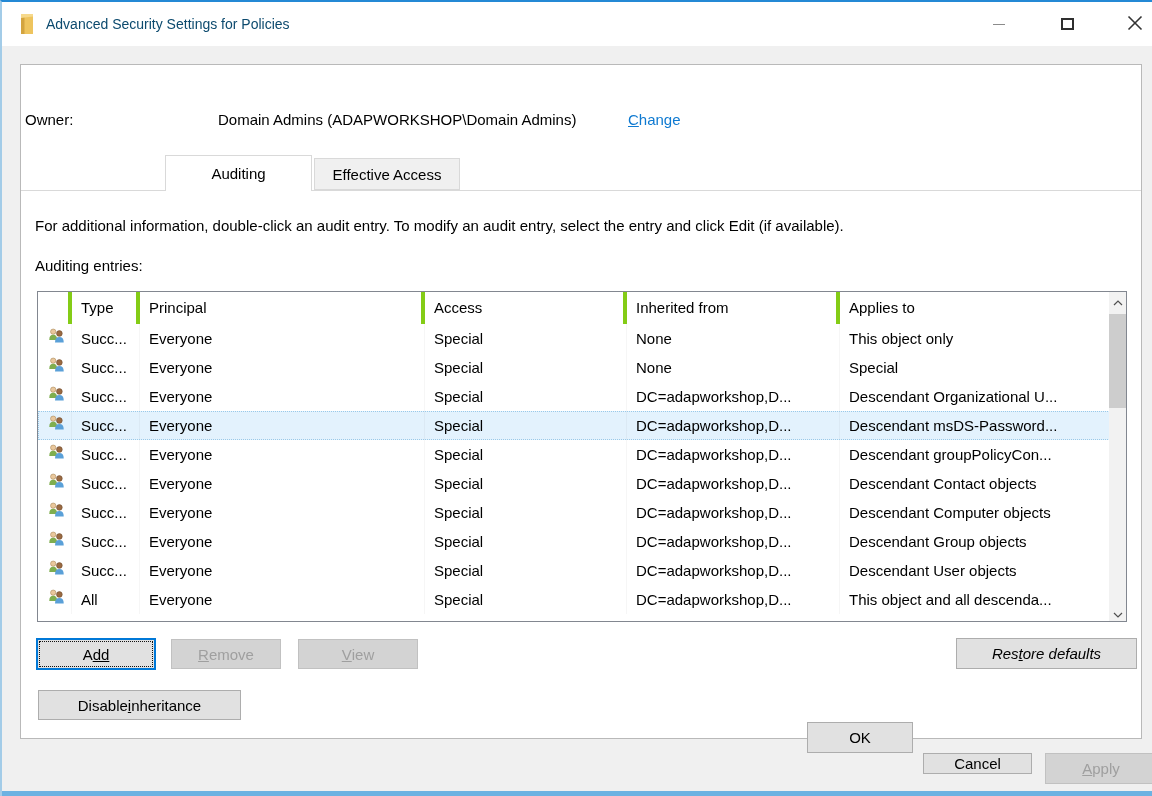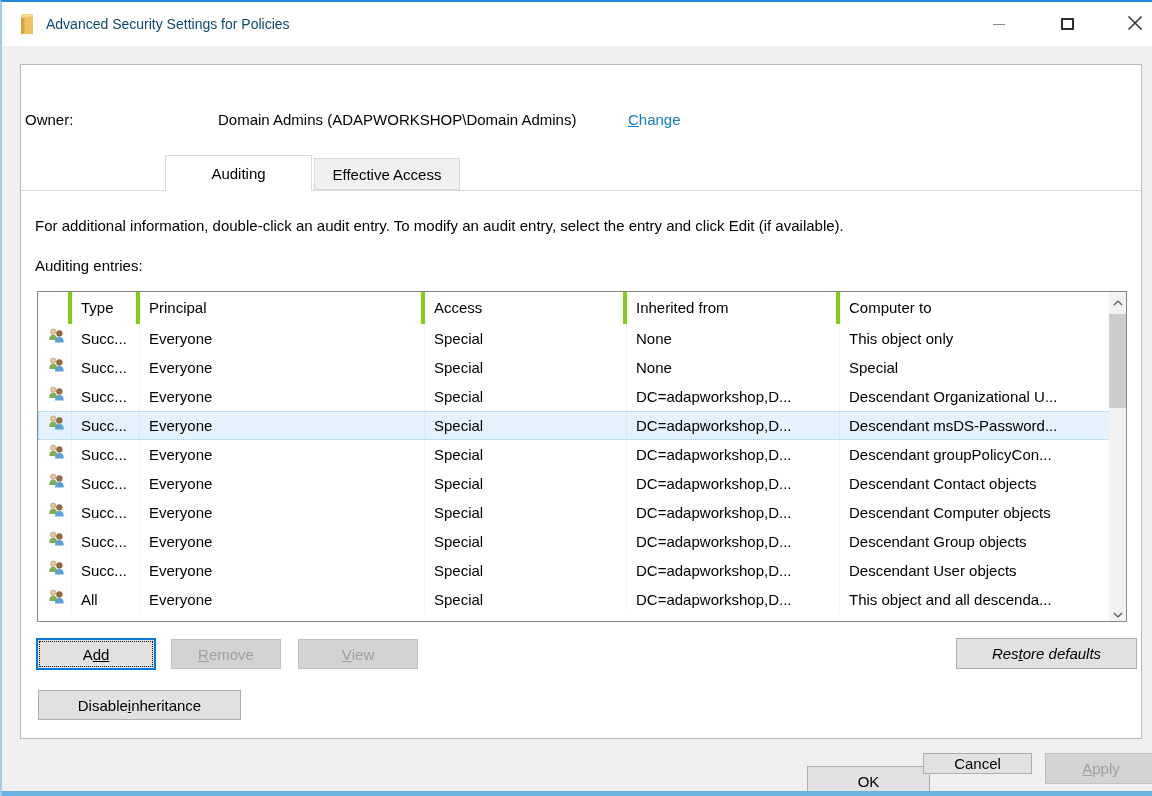--- a/index.html
+++ b/index.html
@@ -116,21 +116,21 @@
     display: flex; align-items: center; justify-content: center;
     padding: 0; cursor: default; white-space: nowrap;
   }
   .btn.disabled { background: #d3d3d3; border-color: #c1c1c1; color: #9f9f9f; }
   .btn.focused { border: 2px solid #0078d7; outline: 1px dotted #111; outline-offset: -4px; }
   .btn-add { left: 15px; top: 573px; width: 120px; height: 32px; }
   .btn-remove { left: 150px; top: 574px; width: 110px; height: 30px; }
   .btn-view { left: 277px; top: 574px; width: 120px; height: 30px; }
   .btn-restore { left: 935px; top: 573px; width: 181px; height: 31px; font-style: italic; }
   .btn-disable { left: 17px; top: 625px; width: 203px; height: 30px; }
-  .btn-ok { left: 805px; top: 764px; width: 123px; height: 31px; }
+  .btn-ok { left: 805px; top: 720px; width: 106px; height: 31px; }
   .btn-cancel { left: 921px; top: 751px; width: 109px; height: 21px; }
   .btn-apply { left: 1043px; top: 751px; width: 112px; height: 31px; }
   .u { text-decoration: underline; }
 </style>
 </head>
 <body>
 
 <div class="window">
 
   <div class="titlebar">
@@ -175,21 +175,21 @@
     <div class="info-text">For additional information, double-click an audit entry. To modify an audit entry, select the entry and click Edit (if available).</div>
     <div class="entries-label">Auditing entries:</div>
 
     <div class="listbox">
       <div class="lv-grid lv-header">
         <div class="hcell"></div>
         <div class="hcell">Type</div>
         <div class="hcell">Principal</div>
         <div class="hcell">Access</div>
         <div class="hcell">Inherited from</div>
-        <div class="hcell">Computer to</div>
+        <div class="hcell">Applies to</div>
       </div>
 
       <div>
           <div class="lv-grid lv-row">
           <div class="cell icon-cell">
             <span>
               <svg width="17" height="17" viewBox="0 0 16 16">
                 <circle cx="4.9" cy="4.4" r="2.5" fill="#e9c79c" stroke="#a3814f" stroke-width="0.5"></circle>
                 <path d="M1.2 12.2 Q1.2 7.4 4.9 7.4 Q8.6 7.4 8.6 12.2 Z" fill="#7fae4f"></path>
                 <circle cx="10.7" cy="6.1" r="2.7" fill="#9a6a42" stroke="#6e4a2c" stroke-width="0.5"></circle>

